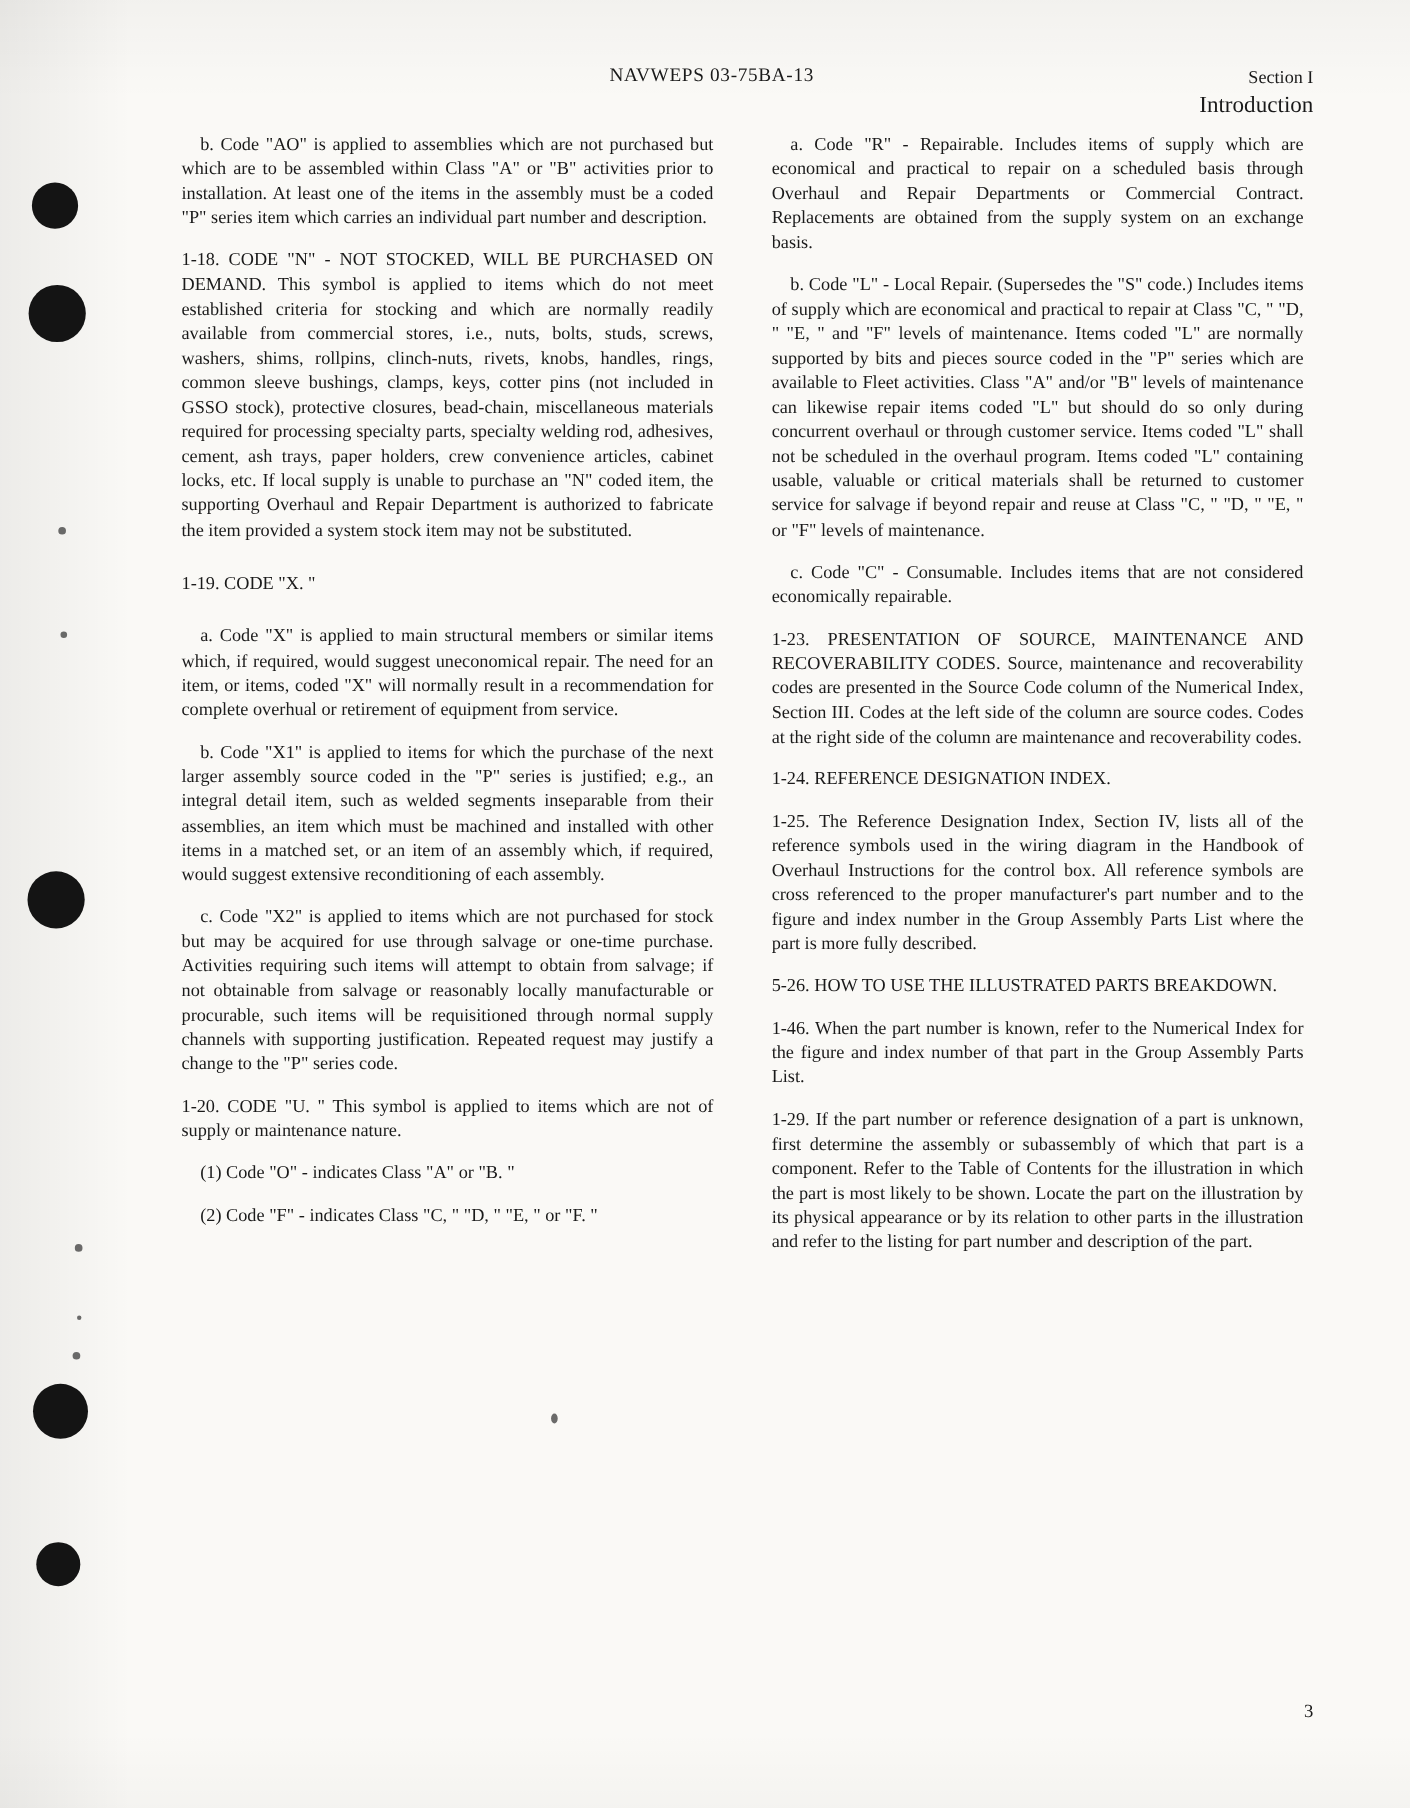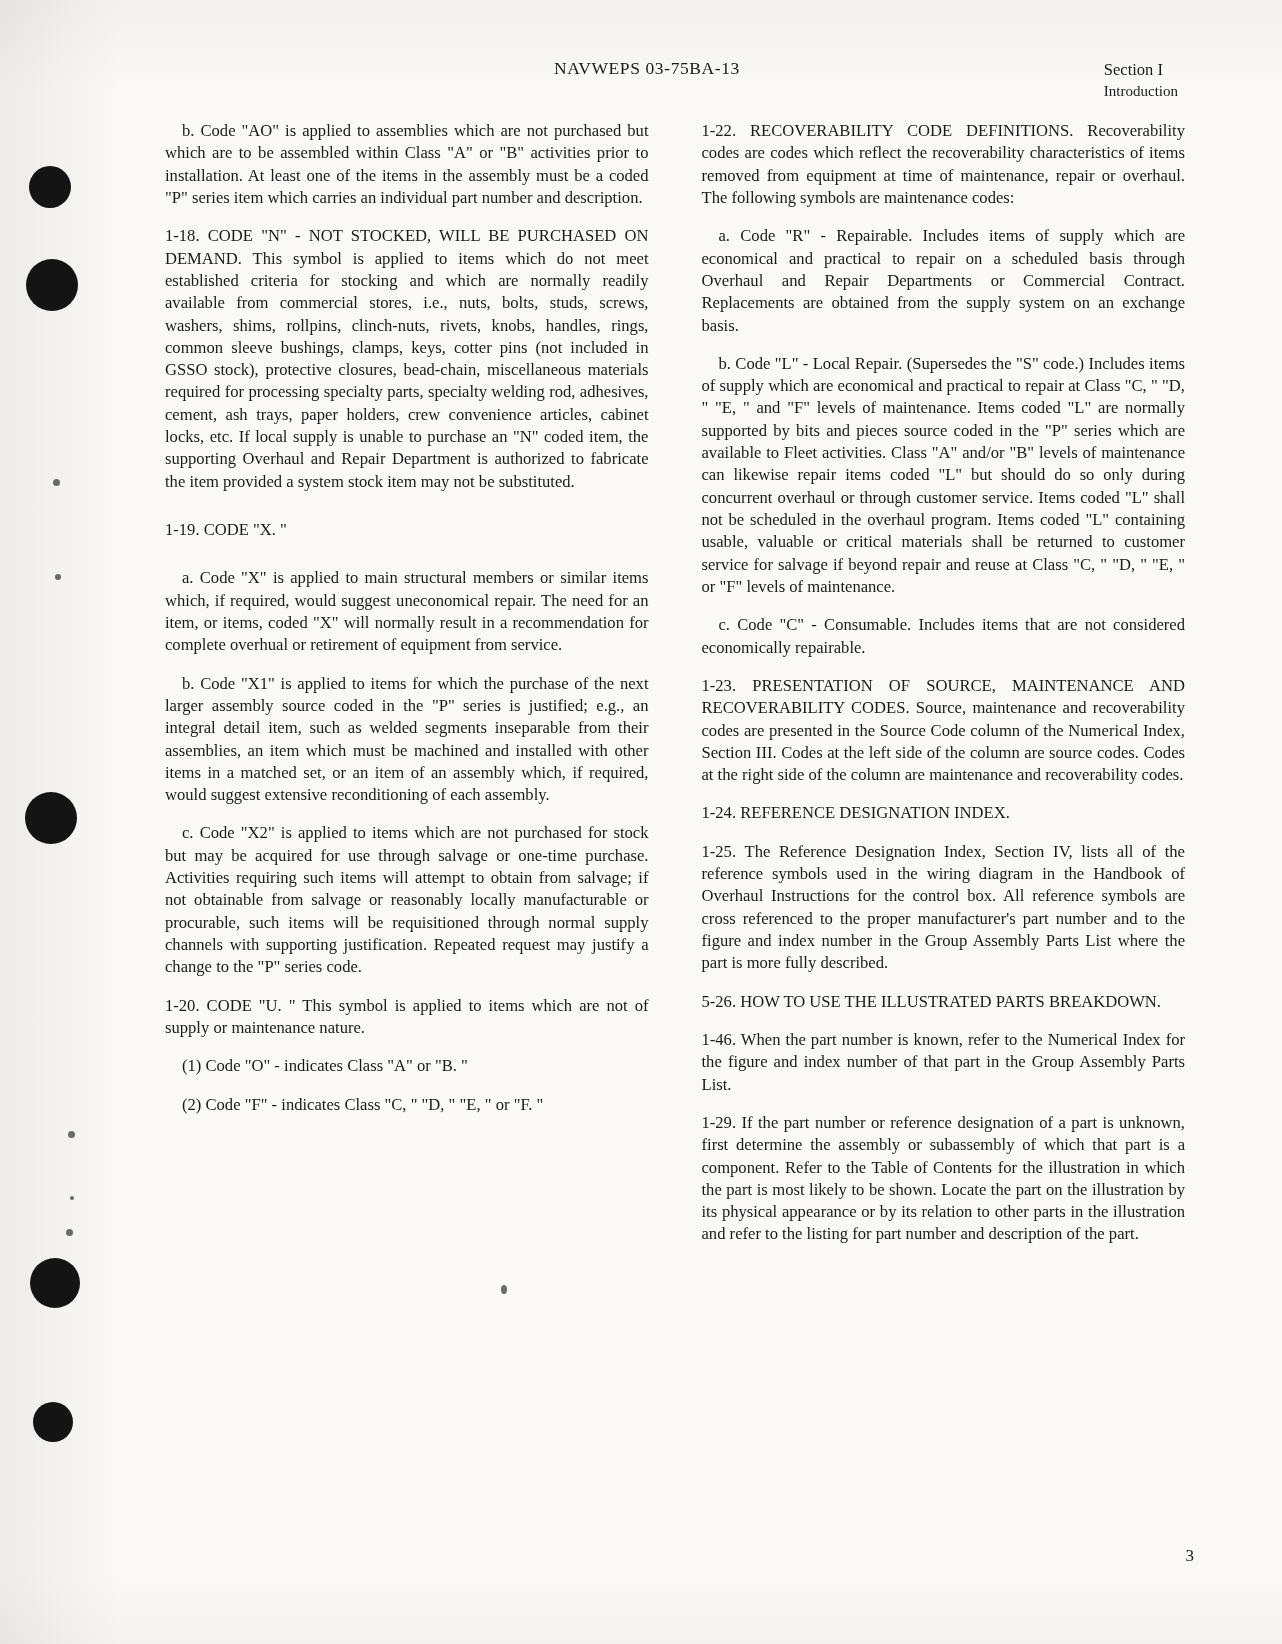--- a/index.html
+++ b/index.html
@@ -54,28 +54,29 @@
     left: 0;
     right: 0;
     top: 0;
     text-align: center;
     font-size: 17.5px;
     letter-spacing: 0.6px;
     margin-left: 12px;
   }
   .section-label {
     position: absolute;
-    right: 104px;
+    right: 88px;
     top: 0;
+    text-align: right;
     font-size: 16.5px;
     line-height: 1.42;
   }
   .section-label .sub {
     display: block;
-    font-size: 15px;
+    font-size: 21px;
   }
 
   .columns {
     position: absolute;
     top: 120px;
     left: 165px;
     width: 1020px;
     display: flex;
     gap: 53px;
   }
@@ -138,21 +139,20 @@
       <p class="gap-top">1-19. CODE "X. "</p>
       <p class="indent gap-top">a. Code "X" is applied to main structural members or similar items which, if required, would suggest uneconomical repair. The need for an item, or items, coded "X" will normally result in a recommendation for complete overhual or retirement of equipment from service.</p>
       <p class="indent">b. Code "X1" is applied to items for which the purchase of the next larger assembly source coded in the "P" series is justified; e.g., an integral detail item, such as welded segments inseparable from their assemblies, an item which must be machined and installed with other items in a matched set, or an item of an assembly which, if required, would suggest extensive reconditioning of each assembly.</p>
       <p class="indent">c. Code "X2" is applied to items which are not purchased for stock but may be acquired for use through salvage or one-time purchase. Activities requiring such items will attempt to obtain from salvage; if not obtainable from salvage or reasonably locally manufacturable or procurable, such items will be requisitioned through normal supply channels with supporting justification. Repeated request may justify a change to the "P" series code.</p>
       <p>1-20. CODE "U. "  This symbol is applied to items which are not of supply or maintenance nature.</p>
       <p class="indent">(1) Code "O" - indicates Class "A" or "B. "</p>
       <p class="indent">(2) Code "F" - indicates Class "C, " "D, " "E, " or "F. "</p>
     </div>
 
     <div class="col">
-      <p>1-22. RECOVERABILITY CODE DEFINITIONS. Recoverability codes are codes which reflect the recoverability characteristics of items removed from equipment at time of maintenance, repair or overhaul. The following symbols are maintenance codes:</p>
       <p class="indent">a. Code "R" - Repairable. Includes items of supply which are economical and practical to repair on a scheduled basis through Overhaul and Repair Departments or Commercial Contract. Replacements are obtained from the supply system on an exchange basis.</p>
       <p class="indent">b. Code "L" - Local Repair. (Supersedes the "S" code.) Includes items of supply which are economical and practical to repair at Class "C, " "D, " "E, " and "F" levels of maintenance. Items coded "L" are normally supported by bits and pieces source coded in the "P" series which are available to Fleet activities. Class "A" and/or "B" levels of maintenance can likewise repair items coded "L" but should do so only during concurrent overhaul or through customer service. Items coded "L" shall not be scheduled in the overhaul program. Items coded "L" containing usable, valuable or critical materials shall be returned to customer service for salvage if beyond repair and reuse at Class "C, " "D, " "E, " or "F" levels of maintenance.</p>
       <p class="indent">c. Code "C" - Consumable. Includes items that are not considered economically repairable.</p>
       <p>1-23. PRESENTATION OF SOURCE, MAINTENANCE AND RECOVERABILITY CODES. Source, maintenance and recoverability codes are presented in the Source Code column of the Numerical Index, Section III. Codes at the left side of the column are source codes. Codes at the right side of the column are maintenance and recoverability codes.</p>
       <p>1-24. REFERENCE DESIGNATION INDEX.</p>
       <p>1-25. The Reference Designation Index, Section IV, lists all of the reference symbols used in the wiring diagram in the Handbook of Overhaul Instructions for the control box. All reference symbols are cross referenced to the proper manufacturer's part number and to the figure and index number in the Group Assembly Parts List where the part is more fully described.</p>
       <p>5-26. HOW TO USE THE ILLUSTRATED PARTS BREAKDOWN.</p>
       <p>1-46. When the part number is known, refer to the Numerical Index for the figure and index number of that part in the Group Assembly Parts List.</p>
       <p>1-29. If the part number or reference designation of a part is unknown, first determine the assembly or subassembly of which that part is a component. Refer to the Table of Contents for the illustration in which the part is most likely to be shown. Locate the part on the illustration by its physical appearance or by its relation to other parts in the illustration and refer to the listing for part number and description of the part.</p>
     </div>

